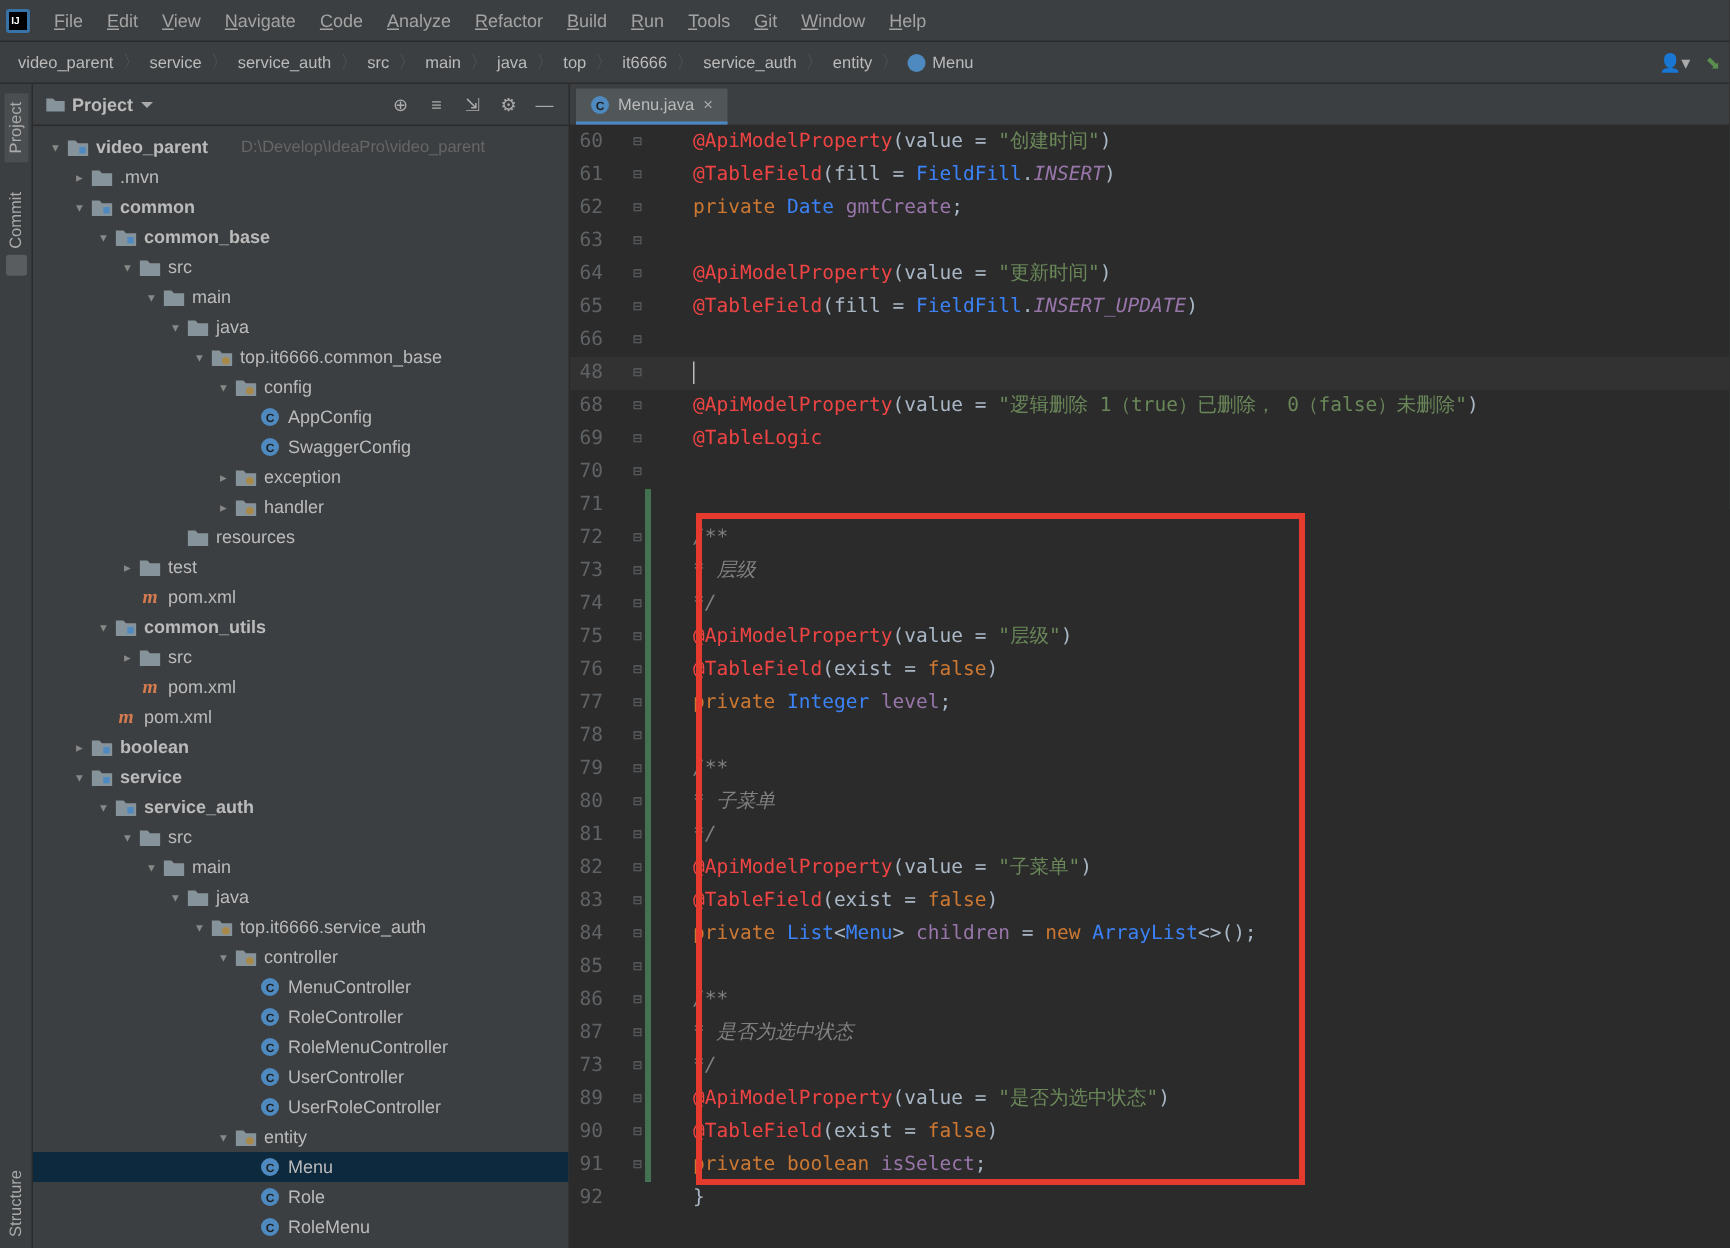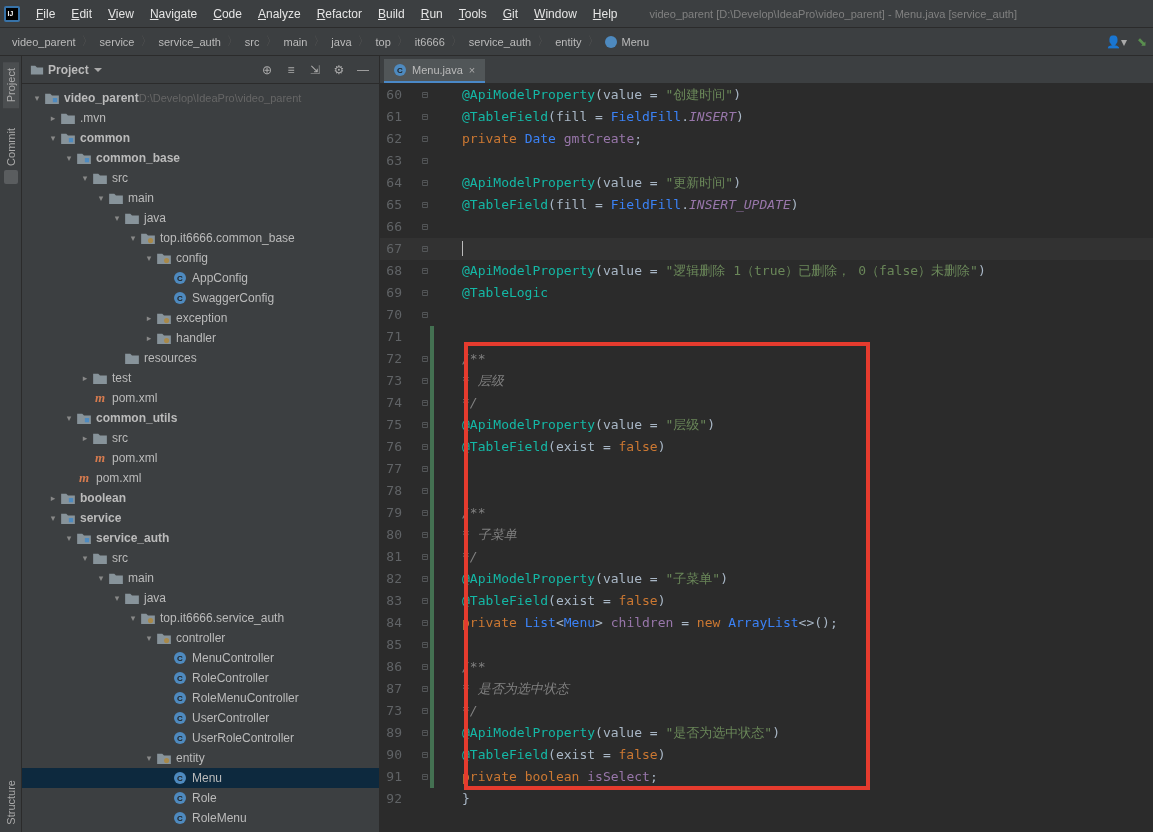--- a/index.html
+++ b/index.html
@@ -1,20 +1,20 @@
 <!DOCTYPE html>
 <html><head>
 <meta charset="utf-8">
 <style>
 * { margin: 0; padding: 0; box-sizing: border-box; }
 body { font-family: "Segoe UI", Arial, sans-serif; font-size: 12px; background: #3c3f41; color: #bbb; overflow: hidden; width: 1153px; height: 832px; }
 .menubar { height: 28px; background: #3c3f41; display: flex; align-items: center; padding: 0 4px; border-bottom: 1px solid #2b2b2b; }
 .menubar .logo { width: 16px; height: 16px; background: #3873a8; margin-right: 8px; display: flex; align-items: center; justify-content: center; border-radius: 2px; }
 .menubar .logo svg { width: 12px; height: 12px; }
-.menubar .menu-item { padding: 4px 8px; color: #e5e5e5; cursor: pointer; text-align: center; }
+.menubar .menu-item { padding: 4px 8px; color: #a3a3a3; cursor: pointer; text-align: center; }
 .menubar .menu-item .ul { text-decoration: underline; }
 .menubar .title { margin-left: 24px; color: #808080; font-size: 11px; }
 .nav-bar { height: 28px; background: #3c3f41; display: flex; align-items: center; padding: 0 6px; border-bottom: 1px solid #2b2b2b; justify-content: space-between; }
 .breadcrumbs { display: flex; align-items: center; gap: 0; }
 .crumb { display: flex; align-items: center; padding: 0 6px; color: #bbb; font-size: 11px; }
 .crumb-sep { color: #555; }
 .crumb .cicon { width: 12px; height: 12px; background: #4e8abf; border-radius: 50%; margin-right: 4px; }
 .nav-right { display: flex; align-items: center; gap: 10px; }
 .main { display: flex; height: calc(832px - 56px); }
 .left-rail { width: 22px; background: #3c3f41; border-right: 1px solid #2b2b2b; display: flex; flex-direction: column; align-items: center; padding-top: 6px; gap: 20px; }
@@ -29,37 +29,37 @@
 .panel-header-left .dropdown svg { width: 10px; height: 10px; }
 .panel-tools { display: flex; gap: 8px; }
 .panel-tools .tool { width: 16px; height: 16px; cursor: pointer; color: #aaa; display: flex; align-items: center; justify-content: center; }
 .tree { flex: 1; overflow-y: auto; padding: 4px 0; }
 .tree-row { display: flex; align-items: center; height: 20px; padding-left: 4px; cursor: pointer; font-size: 12px; }
 .tree-row.selected { background: #0d293e; }
 .tree-row .arrow { width: 14px; text-align: center; color: #888; font-size: 9px; }
 .tree-row .icon { width: 16px; height: 14px; margin-right: 4px; display: flex; align-items: center; justify-content: center; }
 .tree-row .label { color: #bbb; white-space: nowrap; }
 .tree-row .label.bold { font-weight: bold; }
-.tree-row .path { color: #666; margin-left: 0; font-size: 11px; }
+.tree-row .path { color: #666; margin-left: 22px; font-size: 11px; }
 .class-icon { width: 12px; height: 12px; background: #4e8abf; border-radius: 50%; display: flex; align-items: center; justify-content: center; color: #1e1e1e; font-size: 8px; font-weight: bold; }
 .maven-icon { color: #d67b4f; font-weight: bold; font-style: italic; font-family: serif; font-size: 13px; }
 .editor-area { flex: 1; display: flex; flex-direction: column; background: #2b2b2b; }
 .tabs { height: 28px; background: #3c3f41; display: flex; align-items: flex-end; padding-left: 4px; border-bottom: 1px solid #2b2b2b; }
 .tab { display: flex; align-items: center; padding: 5px 10px; background: #515658; color: #bbb; font-size: 11px; gap: 6px; border-bottom: 2px solid #4a88c7; cursor: pointer; }
 .tab-close { color: #aaa; cursor: pointer; }
 .editor { flex: 1; display: flex; font-family: "Consolas", "Monaco", monospace; font-size: 13px; line-height: 22px; overflow: hidden; position: relative; }
 .line-cell { display: flex; height: 22px; }
 .line-cell .ln { width: 28px; text-align: right; color: #606366; padding-right: 6px; }
 .line-cell .gx { width: 22px; display: flex; align-items: center; justify-content: flex-end; }
 .line-cell .cb { width: 4px; }
 .line-cell .cb.g { background: #447152; }
 .line-cell .txt { padding-left: 28px; }
 .kw { color: #cc7832; }
 .type { color: #3b82f6; }
-.ann { color: #14b8a6; }
+.ann { color: #ef4444; }
 .ann-attr { color: #a9b7c6; }
 .str { color: #6a8759; }
 .field { color: #9876aa; }
 .cmt { color: #808080; font-style: italic; }
 .fld-const { color: #9876aa; font-style: italic; }
 .punc { color: #a9b7c6; }
 .cursor-line { background: #323232; }
 .red-box { position: absolute; border: 4px solid #e53b2e; pointer-events: none; }
 .caret-line { border-left: 1px solid #bbb; }
 .fold-marker { color: #606366; font-size: 10px; width: 10px; display: inline-block; text-align: center; }
@@ -85,21 +85,20 @@
       <span class="menu-item"><span class="ul">C</span>ode</span>
       <span class="menu-item"><span class="ul">A</span>nalyze</span>
       <span class="menu-item"><span class="ul">R</span>efactor</span>
       <span class="menu-item"><span class="ul">B</span>uild</span>
       <span class="menu-item"><span class="ul">R</span>un</span>
       <span class="menu-item"><span class="ul">T</span>ools</span>
       <span class="menu-item"><span class="ul">G</span>it</span>
       <span class="menu-item"><span class="ul">W</span>indow</span>
       <span class="menu-item"><span class="ul">H</span>elp</span>
     </div>
-  <div class="title">video_parent [D:\Develop\IdeaPro\video_parent] - Menu.java [service_auth]</div>
 </div>
 
 <div class="nav-bar">
   <div class="breadcrumbs" id="breadcrumbs">
       <div class="crumb">video_parent</div>
       <span class="crumb-sep">〉</span>
       <div class="crumb">service</div>
       <span class="crumb-sep">〉</span>
       <div class="crumb">service_auth</div>
       <span class="crumb-sep">〉</span>
@@ -543,21 +542,21 @@
             <div class="txt">                <span class="ann">@TableField</span><span class="punc">(</span><span class="ann-attr">fill</span> <span class="punc">=</span> <span class="type">FieldFill</span><span class="punc">.</span><span class="fld-const">INSERT_UPDATE</span><span class="punc">)</span></div>
           </div>
           <div class="line-cell">
             <div class="ln">66</div>
             <div class="gx">
               <span class="fold-marker">⊟</span>
             </div>
             <div class="cb"></div>
           </div>
           <div class="line-cell cursor-line">
-            <div class="ln">67</div>
+            <div class="ln">48</div>
             <div class="gx">
               <span class="fold-marker">⊟</span>
             </div>
             <div class="cb"></div>
             <div class="txt"><span class="caret-line">&nbsp;</span></div>
           </div>
           <div class="line-cell">
             <div class="ln">68</div>
             <div class="gx">
               <span class="fold-marker">⊟</span>
@@ -625,20 +624,21 @@
             </div>
             <div class="cb g"></div>
             <div class="txt">                <span class="ann">@TableField</span><span class="punc">(</span><span class="ann-attr">exist</span> <span class="punc">=</span> <span class="kw">false</span><span class="punc">)</span></div>
           </div>
           <div class="line-cell">
             <div class="ln">77</div>
             <div class="gx">
               <span class="fold-marker">⊟</span>
             </div>
             <div class="cb g"></div>
+            <div class="txt">                <span class="kw">private</span> <span class="type">Integer</span> <span class="field">level</span><span class="punc">;</span></div>
           </div>
           <div class="line-cell">
             <div class="ln">78</div>
             <div class="gx">
               <span class="fold-marker">⊟</span>
             </div>
             <div class="cb g"></div>
             <div class="txt">&nbsp;</div>
           </div>
           <div class="line-cell">

